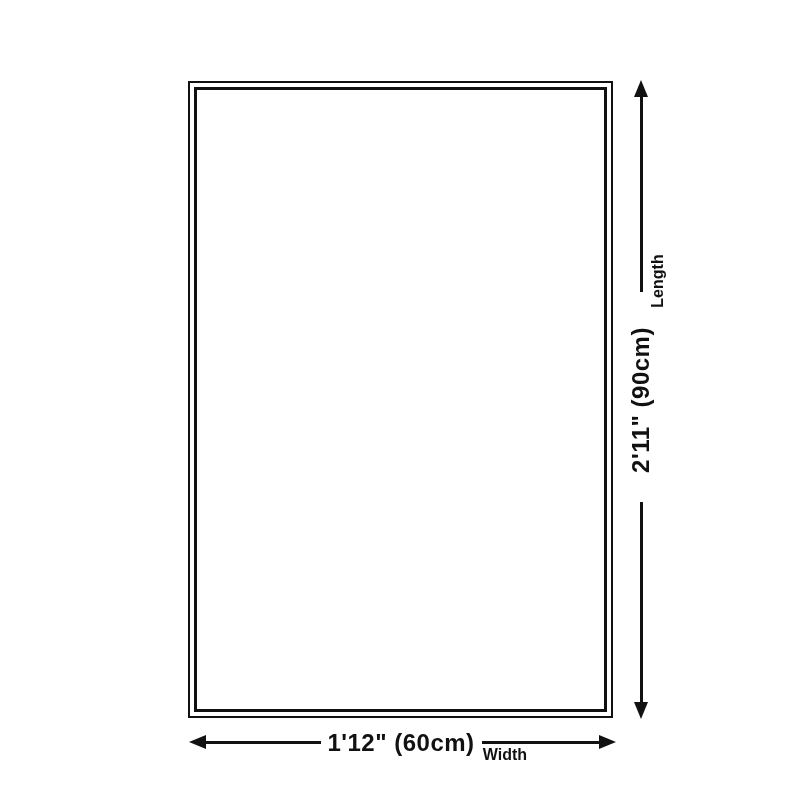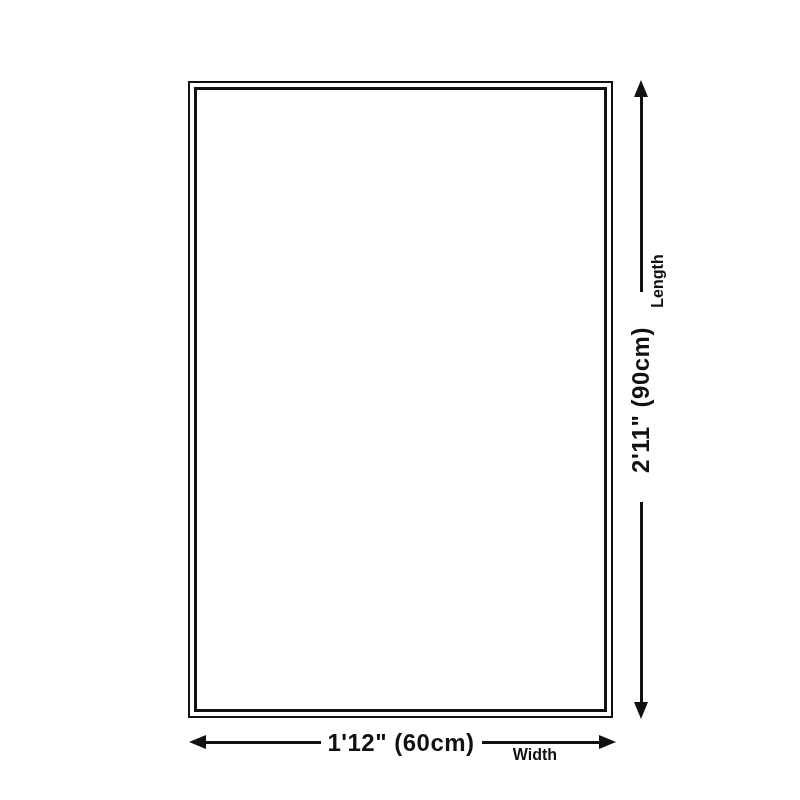--- a/index.html
+++ b/index.html
@@ -91,21 +91,21 @@
     font-weight: bold;
     white-space: nowrap;
     transform: translate(-50%, -50%);
   }
   .label.big   { font-size: 24px; letter-spacing: 0.5px; }
   .label.small { font-size: 16px; }
   .label.vertical {
     transform: translate(-50%, -50%) rotate(-90deg);
   }
   .width-value  { left: 401px; top: 743px; }
-  .width-axis   { left: 535px; top: 755px; }
+  .width-axis   { left: 505px; top: 755px; }
   .length-value { left: 641px; top: 400px; }
   .length-axis  { left: 658px; top: 281px; }
 </style>
 </head>
 <body>
 
 <div class="canvas">
 
   <div class="rug-outer">
     <div class="rug-inner"></div>

